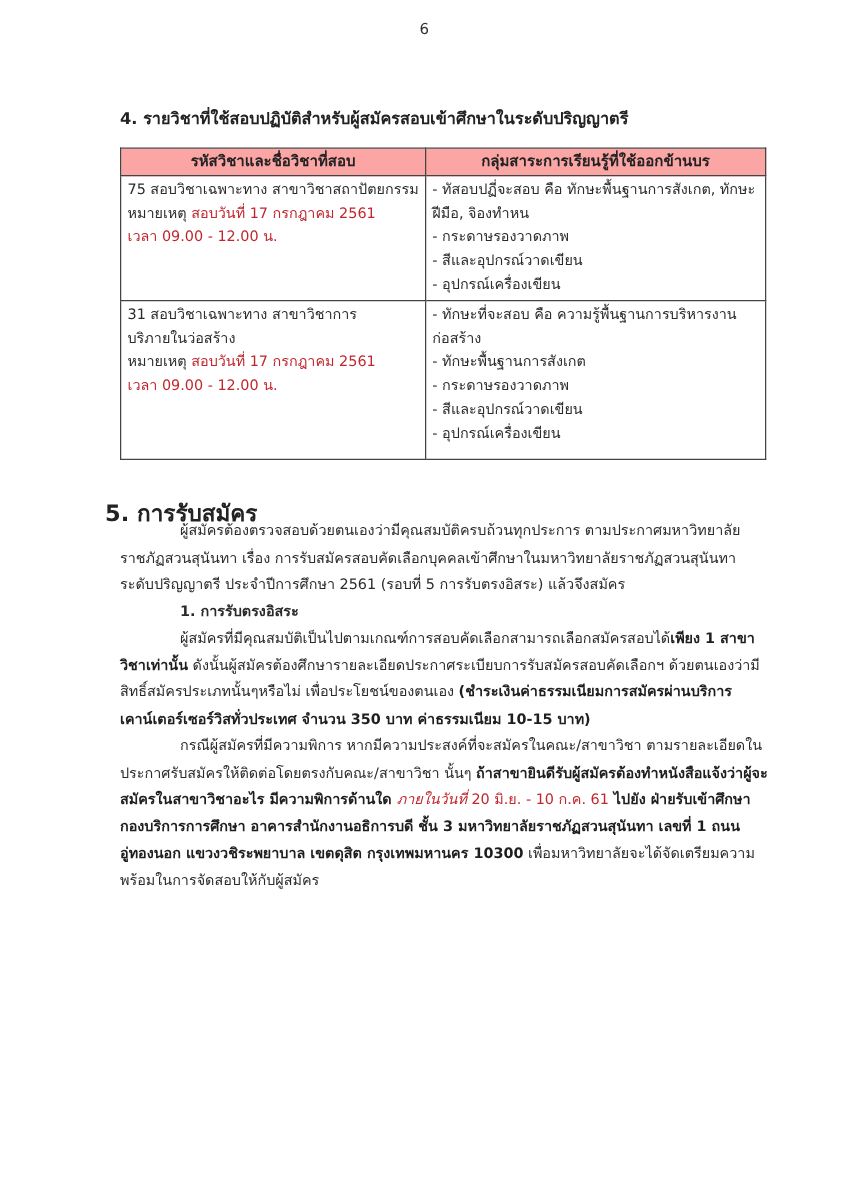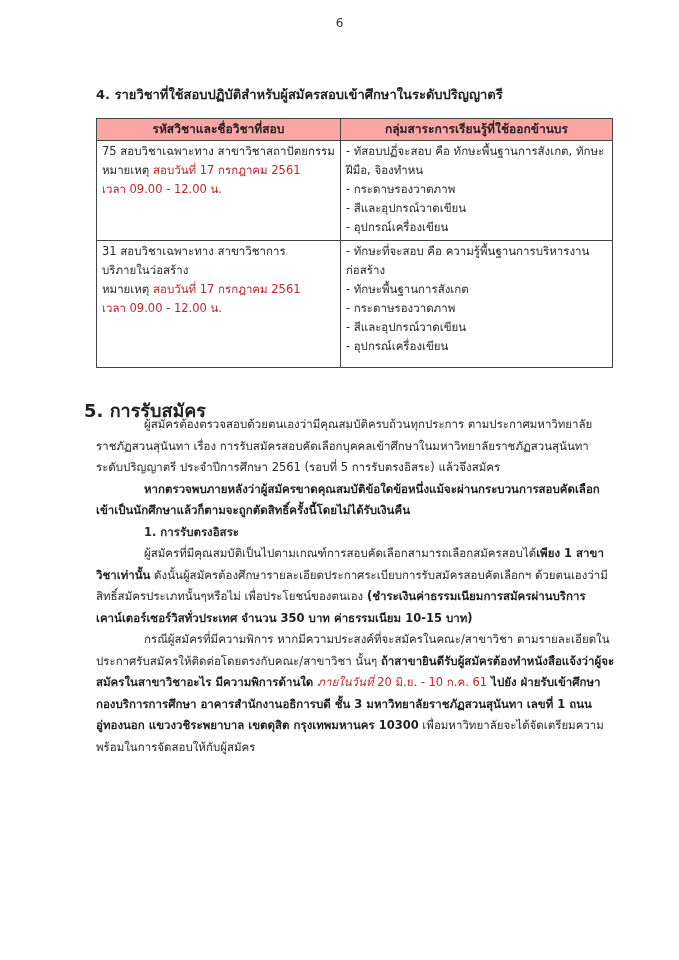--- a/index.html
+++ b/index.html
@@ -72,17 +72,16 @@
         <span class="li">- อุปกรณ์เครื่องเขียน</span>
       </td>
     </tr>
   </tbody>
 </table>
 
 <div class="h5">5.  การรับสมัคร</div>
 
 <div class="body-text" style="top:414px;">
   <span class="p indent">ผู้สมัครต้องตรวจสอบด้วยตนเองว่ามีคุณสมบัติครบถ้วนทุกประการ ตามประกาศมหาวิทยาลัยราชภัฏสวนสุนันทา เรื่อง การรับสมัครสอบคัดเลือกบุคคลเข้าศึกษาในมหาวิทยาลัยราชภัฏสวนสุนันทา ระดับปริญญาตรี ประจำปีการศึกษา 2561 (รอบที่ 5 การรับตรงอิสระ) แล้วจึงสมัคร</span>
-  <span class="p indent b">หากตรวจพบภายหลังว่าผู้สมัครขาดคุณสมบัติข้อใดข้อหนึ่งแม้จะผ่านกระบวนการสอบคัดเลือกเข้าเป็นนักศึกษาแล้วก็ตามจะถูกตัดสิทธิ์ครั้งนี้โดยไม่ได้รับเงินคืน</span>
   <span class="p sub-h">1. การรับตรงอิสระ</span>
   <span class="p indent"><span>ผู้สมัครที่มีคุณสมบัติเป็นไปตามเกณฑ์การสอบคัดเลือกสามารถเลือกสมัครสอบได้</span><span class="b">เพียง 1 สาขาวิชาเท่านั้น</span><span> ดังนั้นผู้สมัครต้องศึกษารายละเอียดประกาศระเบียบการรับสมัครสอบคัดเลือกฯ ด้วยตนเองว่ามีสิทธิ์สมัครประเภทนั้นๆหรือไม่ เพื่อประโยชน์ของตนเอง </span><span class="b">(ชำระเงินค่าธรรมเนียมการสมัครผ่านบริการเคาน์เตอร์เซอร์วิสทั่วประเทศ จำนวน 350 บาท ค่าธรรมเนียม 10-15 บาท)</span></span>
   <span class="p indent"><span>กรณีผู้สมัครที่มีความพิการ หากมีความประสงค์ที่จะสมัครในคณะ/สาขาวิชา ตามรายละเอียดในประกาศรับสมัครให้ติดต่อโดยตรงกับคณะ/สาขาวิชา นั้นๆ </span><span class="b">ถ้าสาขายินดีรับผู้สมัครต้องทำหนังสือแจ้งว่าผู้จะสมัครในสาขาวิชาอะไร  มีความพิการด้านใด  </span><span class="red" style="font-style:italic;">ภายในวันที่</span><span style="color:#c0272d;">   20 มิ.ย. - 10 ก.ค. 61</span><span class="b"> ไปยัง ฝ่ายรับเข้าศึกษา กองบริการการศึกษา อาคารสำนักงานอธิการบดี ชั้น 3 มหาวิทยาลัยราชภัฏสวนสุนันทา เลขที่ 1 ถนนอู่ทองนอก แขวงวชิระพยาบาล เขตดุสิต กรุงเทพมหานคร 10300</span><span> เพื่อมหาวิทยาลัยจะได้จัดเตรียมความพร้อมในการจัดสอบให้กับผู้สมัคร</span></span>
 </div>
 
 </body></html>

